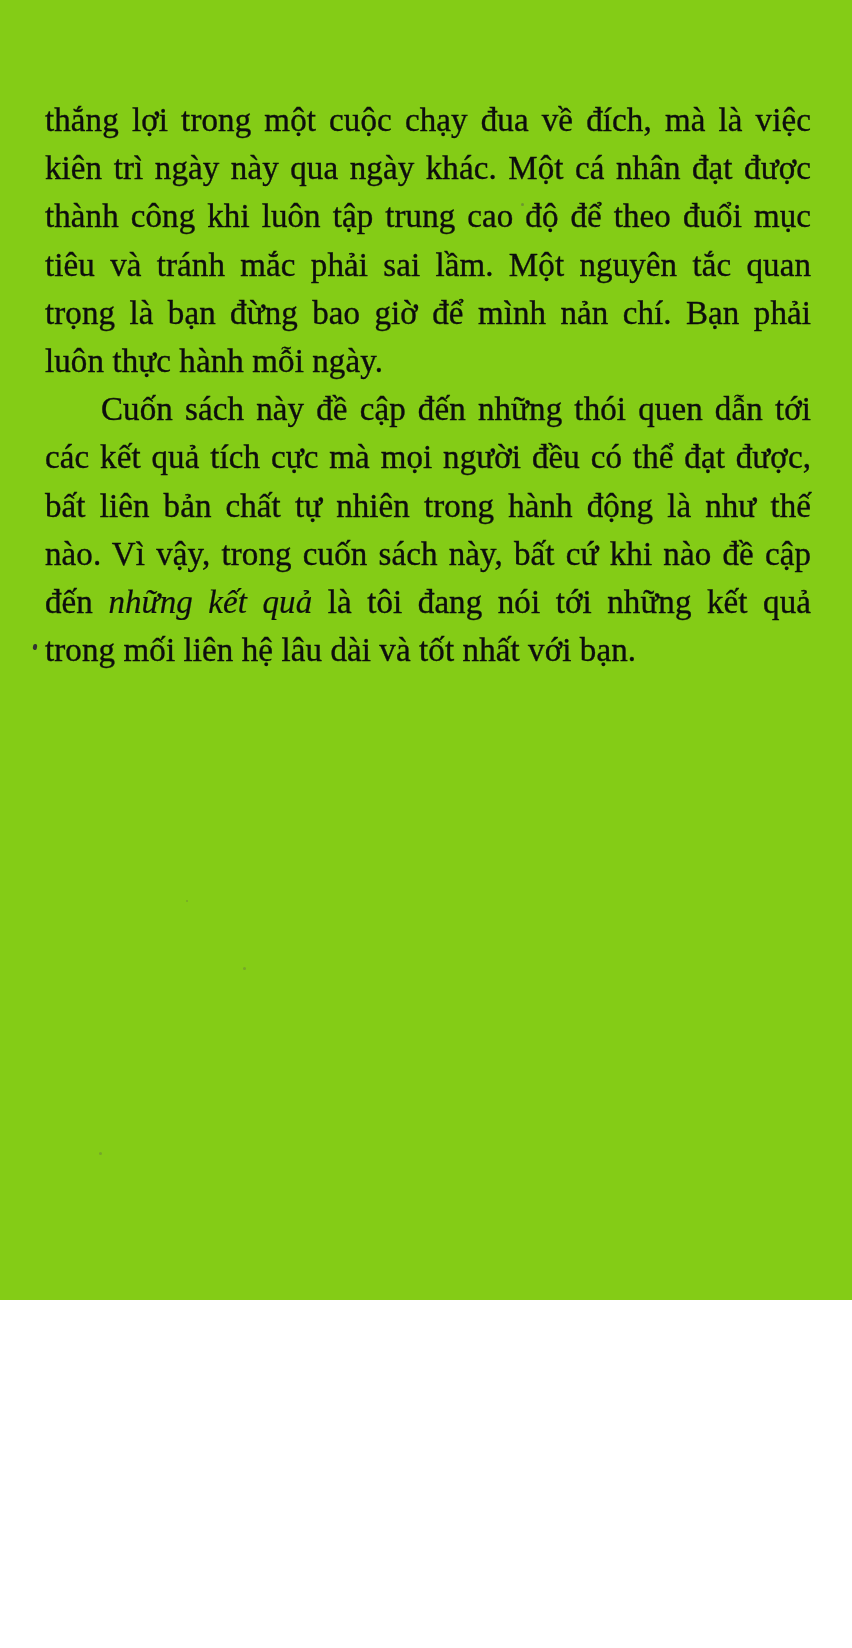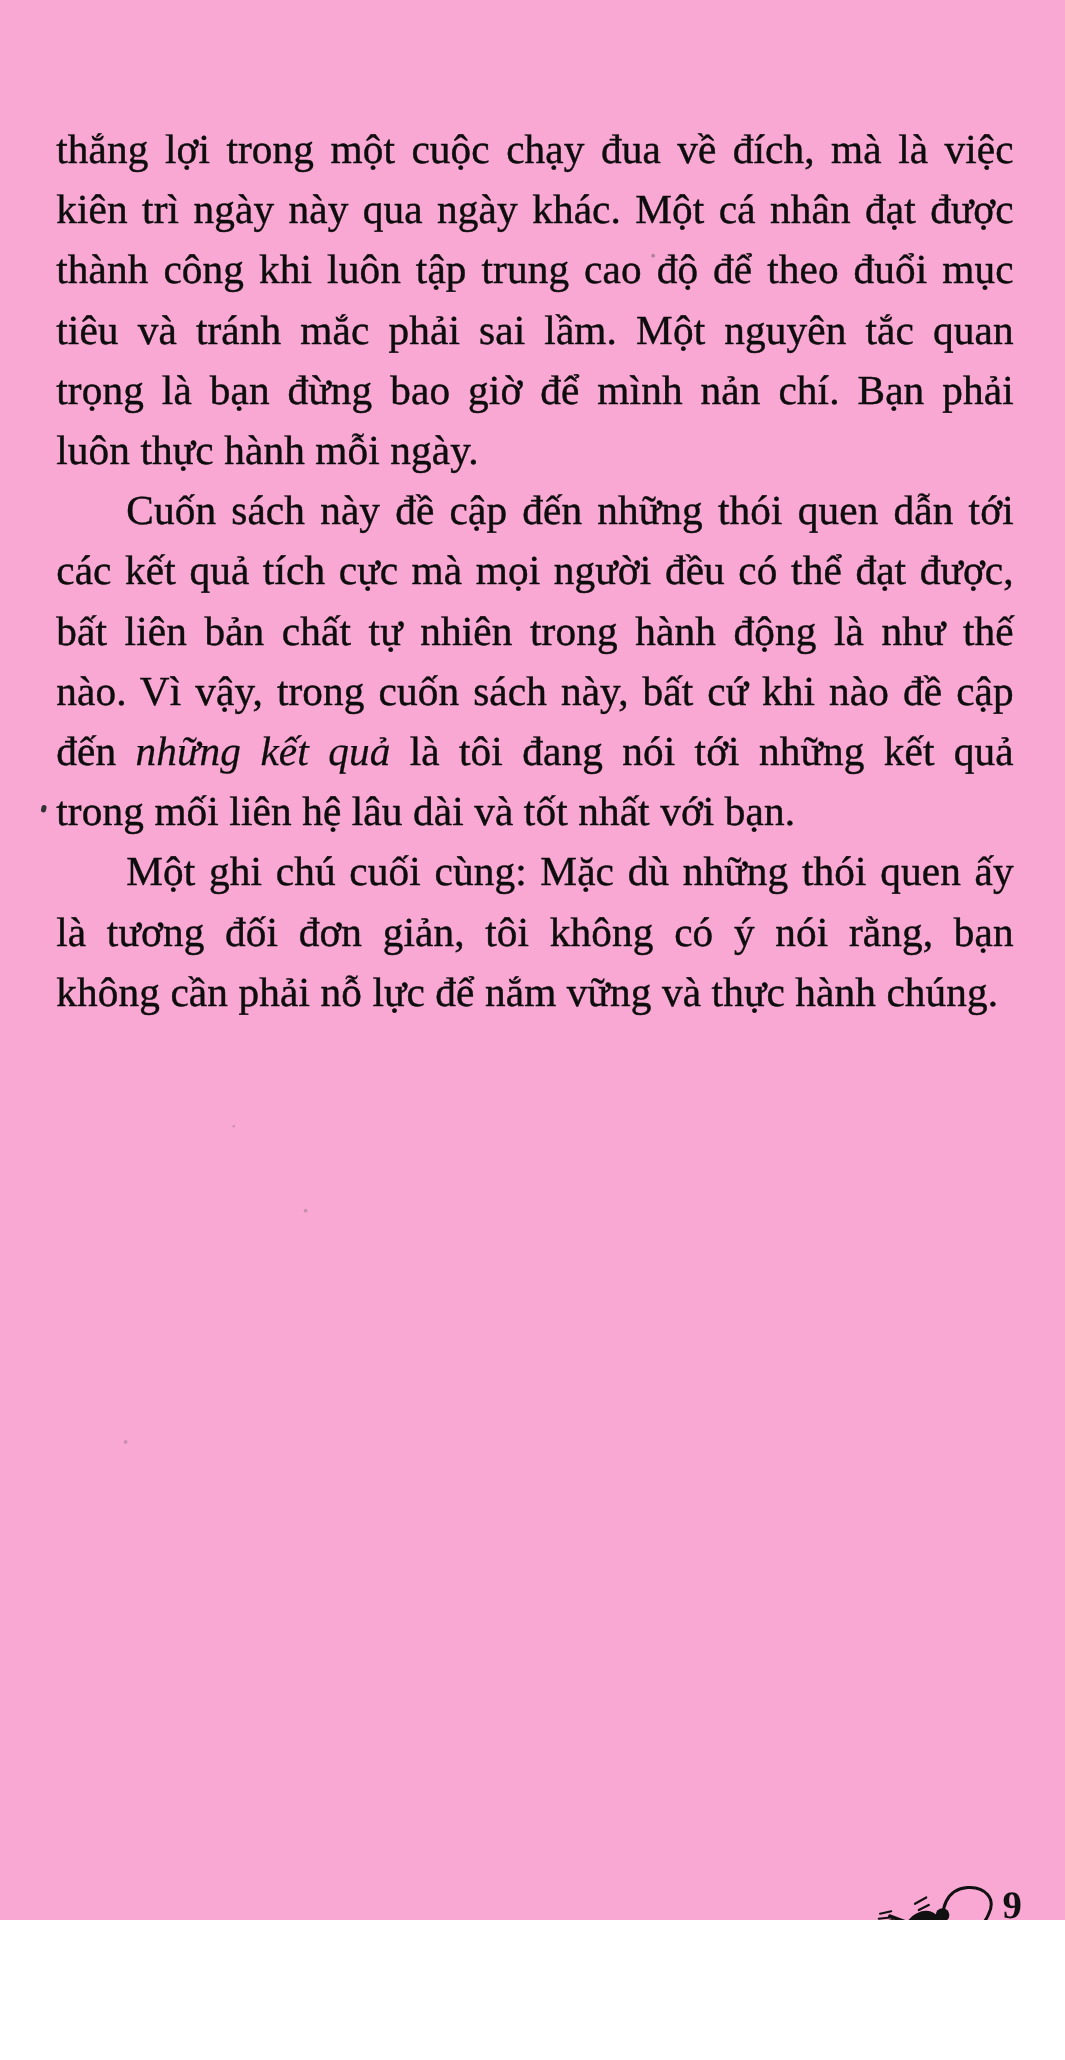--- a/index.html
+++ b/index.html
@@ -3,22 +3,22 @@
 <meta charset="utf-8">
 <style>
   html, body {
     margin: 0;
     padding: 0;
     background: #ffffff;
   }
   .page {
     position: relative;
     width: 852px;
-    height: 1536px;
-    background: #f9a8d4;
+    height: 1300px;
+    background: #84cc16;
     overflow: hidden;
     font-family: "Liberation Serif", "DejaVu Serif", serif;
     color: #0d0d0d;
   }
   .text-block {
     position: absolute;
     left: 45px;
     top: 96px;
     width: 766px;
     font-size: 33px;
@@ -72,21 +72,20 @@
   }
 </style>
 </head>
 <body>
 
 <div class="page">
 
   <div class="text-block">
     <p><span>thắng lợi trong một cuộc chạy đua về đích, mà là việc kiên trì ngày này qua ngày khác. Một cá nhân đạt được thành công khi luôn tập trung cao độ để theo đuổi mục tiêu và tránh mắc phải sai lầm. Một nguyên tắc quan trọng là bạn đừng bao giờ để mình nản chí. Bạn phải luôn thực hành mỗi ngày.</span></p>
     <p class="indent"><span>Cuốn sách này đề cập đến những thói quen dẫn tới các kết quả tích cực mà mọi người đều có thể đạt được, bất liên bản chất tự nhiên trong hành động là như thế nào. Vì vậy, trong cuốn sách này, bất cứ khi nào đề cập đến </span><em>những kết quả</em><span> là tôi đang nói tới những kết quả trong mối liên hệ lâu dài và tốt nhất với bạn.</span></p>
-    <p class="indent"><span>Một ghi chú cuối cùng: Mặc dù những thói quen ấy là tương đối đơn giản, tôi không có ý nói rằng, bạn không cần phải nỗ lực để nắm vững và thực hành chúng.</span></p>
   </div>
 
   <span class="speck s1"></span>
   <span class="speck s2"></span>
   <span class="speck s3"></span>
   <span class="speck s4"></span>
   <span class="speck s5"></span>
 
   <div class="footer">
     <svg width="150" height="60" viewBox="0 0 150 60">

